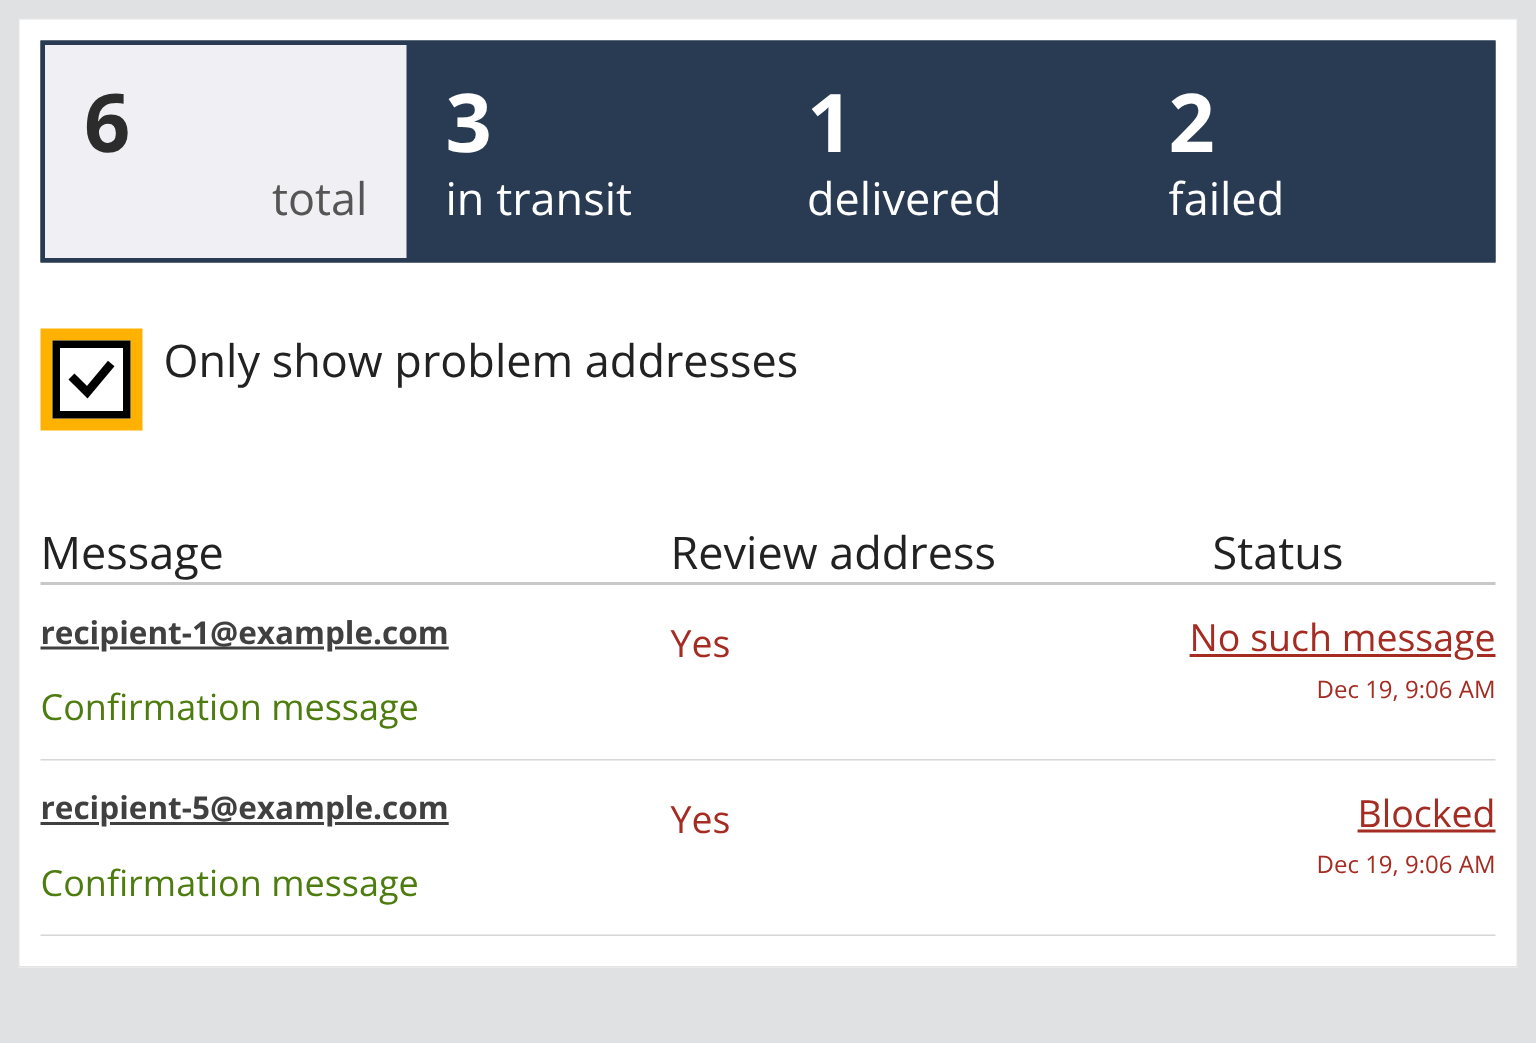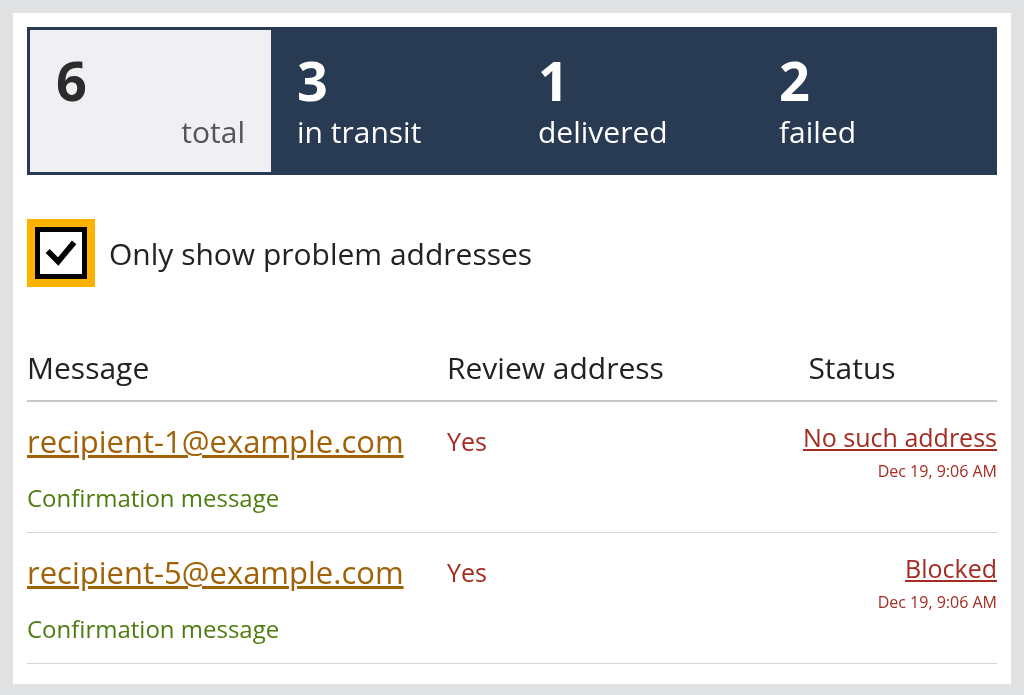--- a/index.html
+++ b/index.html
@@ -46,21 +46,20 @@
     font-size: 30px;
     font-weight: 400;
     margin-top: 4px;
     color: inherit;
   }
   .tab.active .label { color: #555; text-align: right; }
 
   
   .filter {
     display: flex;
-    align-items: center;
     margin: 44px 0 60px 0;
   }
   .cbx-wrap {
     width: 68px;
     height: 68px;
     background: #ffb100;
     display: flex;
     align-items: center;
     justify-content: center;
   }
@@ -85,36 +84,36 @@
   .tbl {
     width: 100%;
   }
   .tbl-head, .tbl-row {
     display: grid;
     grid-template-columns: 420px 260px 1fr;
     align-items: start;
   }
   .tbl-head {
     border-bottom: 2px solid #c8c8c8;
-    padding-bottom: 12px;
+    padding-bottom: 0;
   }
   .tbl-head .col {
     font-size: 30px;
     color: #222;
   }
   .tbl-head .col.status { text-align: center; }
 
   .tbl-row {
     padding: 18px 0 18px 0;
     border-bottom: 1px solid #d6d6d6;
   }
   .cell-msg .addr {
-    font-size: 31px;
-    font-weight: 400;
-    color: #a16207;
+    font-size: 21px;
+    font-weight: 700;
+    color: #404040;
     text-decoration: underline;
     cursor: pointer;
     display: inline-block;
   }
   .cell-msg .subj {
     font-size: 24px;
     color: #4d7c0f;
     margin-top: 19px;
   }
   .cell-review {
@@ -180,21 +179,21 @@
       <div class="col status">Status</div>
     </div>
 
     <div class="tbl-row">
       <div class="cell-msg">
         <span class="addr">recipient-1@example.com</span>
         <div class="subj">Confirmation message</div>
       </div>
       <div class="cell-review">Yes</div>
       <div class="cell-status">
-        <span class="stat">No such address</span>
+        <span class="stat">No such message</span>
         <div class="time">Dec 19, 9:06 AM</div>
       </div>
     </div>
 
     <div class="tbl-row">
       <div class="cell-msg">
         <span class="addr">recipient-5@example.com</span>
         <div class="subj">Confirmation message</div>
       </div>
       <div class="cell-review">Yes</div>

